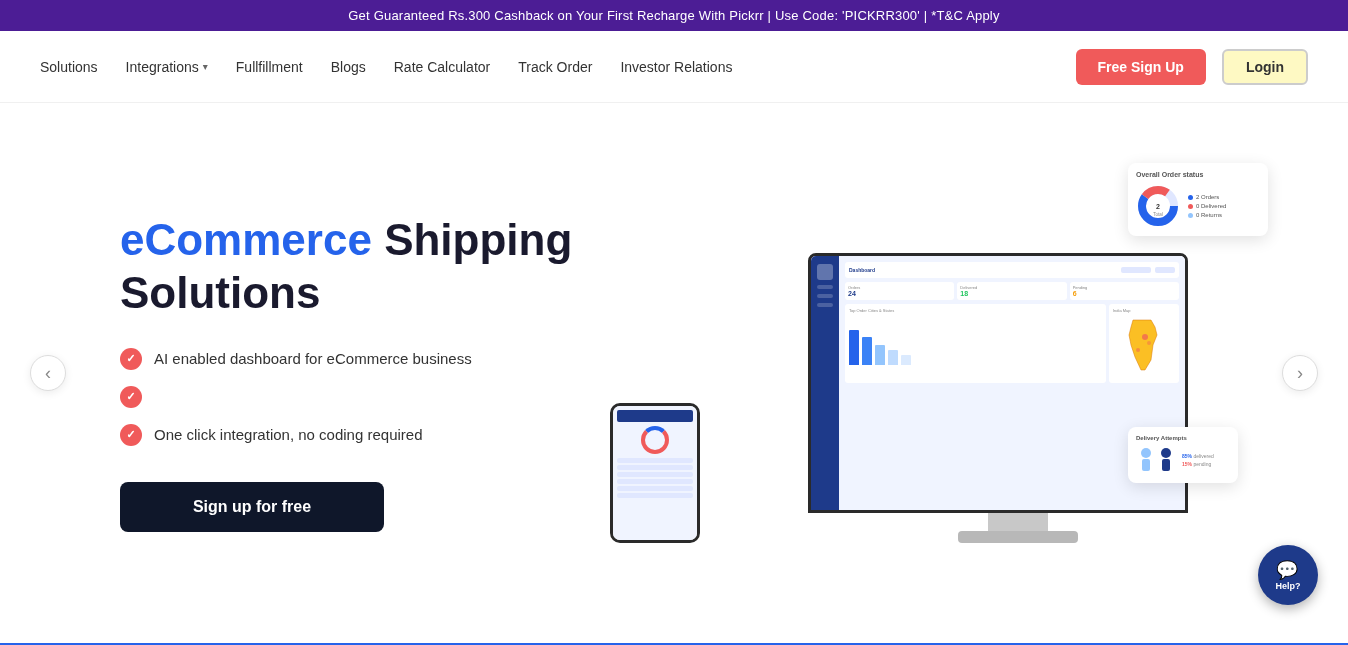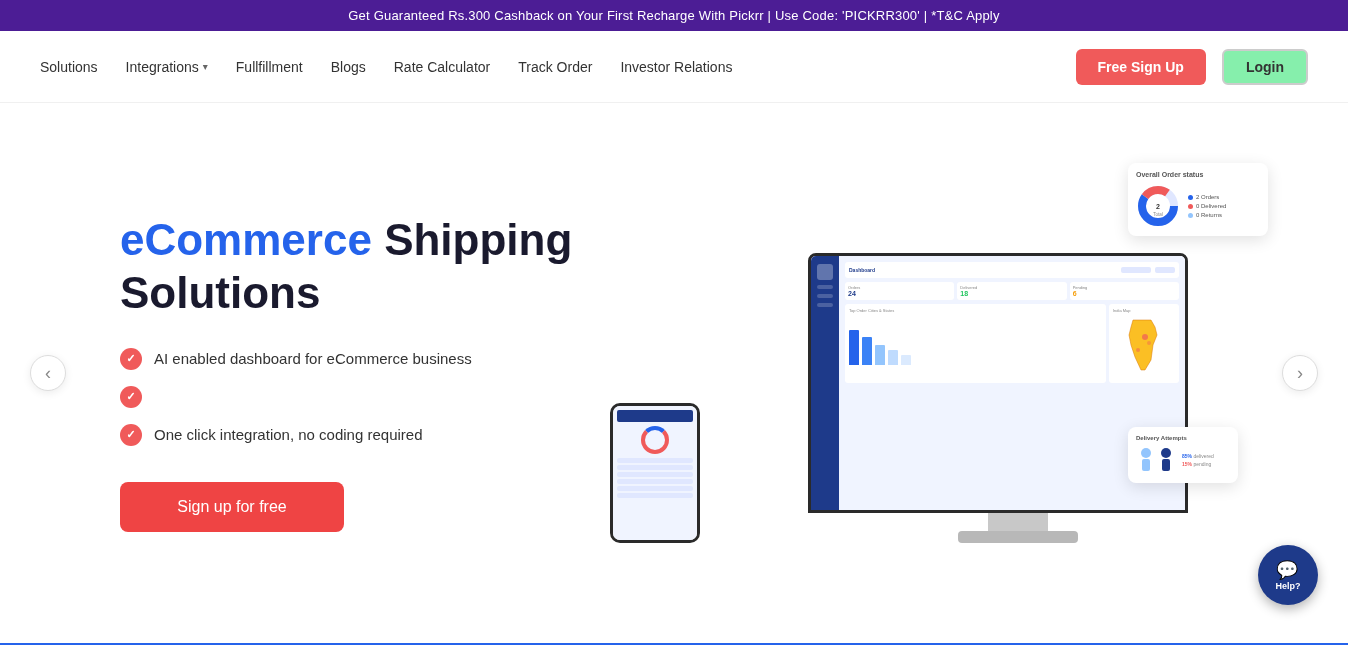--- a/index.html
+++ b/index.html
@@ -87,21 +87,21 @@
       border: none;
       padding: 10px 22px;
       border-radius: 6px;
       font-size: 14px;
       font-weight: 600;
       cursor: pointer;
       white-space: nowrap;
     }
 
     .btn-login {
-      background: #86efac;
+      background: #fef9c3;
       color: #333;
       border: 2px solid #ccc;
       padding: 8px 22px;
       border-radius: 6px;
       font-size: 14px;
       font-weight: 600;
       cursor: pointer;
     }
 
     
@@ -154,29 +154,29 @@
       display: flex;
       align-items: center;
       justify-content: center;
       flex-shrink: 0;
       color: #fff;
       font-size: 11px;
       font-weight: 700;
     }
 
     .btn-signup-hero {
-      background: #ef4444;
+      background: #0f172a;
       color: #fff;
       border: none;
       padding: 16px 0;
       border-radius: 8px;
       font-size: 16px;
-      font-weight: 400;
+      font-weight: 700;
       cursor: pointer;
-      width: 224px;
+      width: 264px;
       text-align: center;
     }
 
     
     .carousel-arrow {
       position: absolute;
       top: 50%;
       transform: translateY(-50%);
       width: 36px;
       height: 36px;

